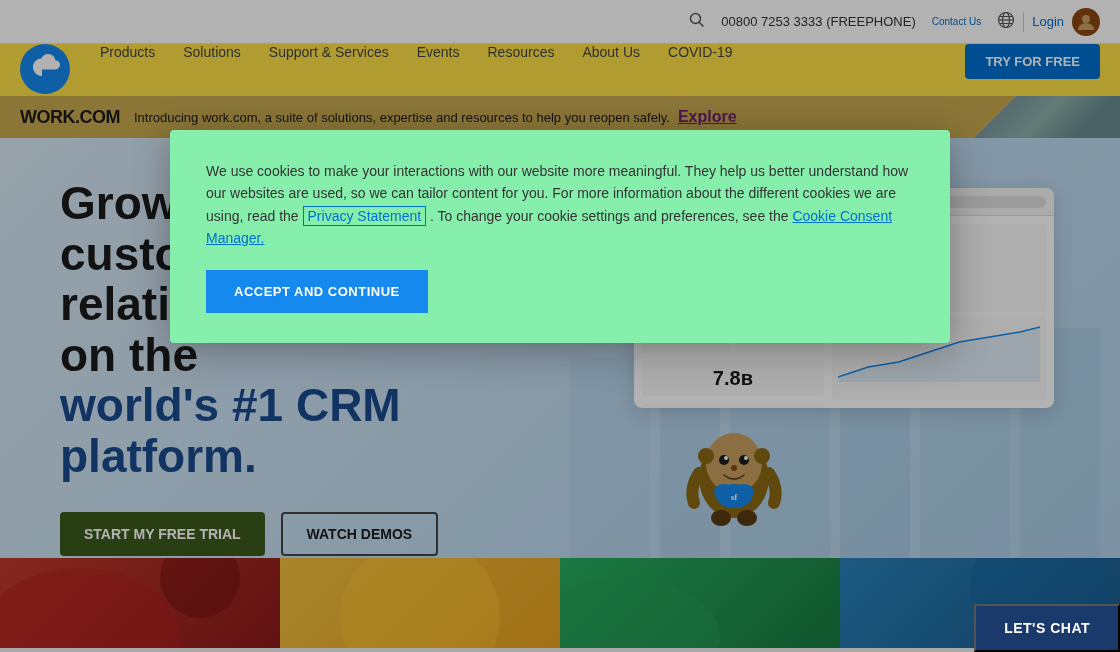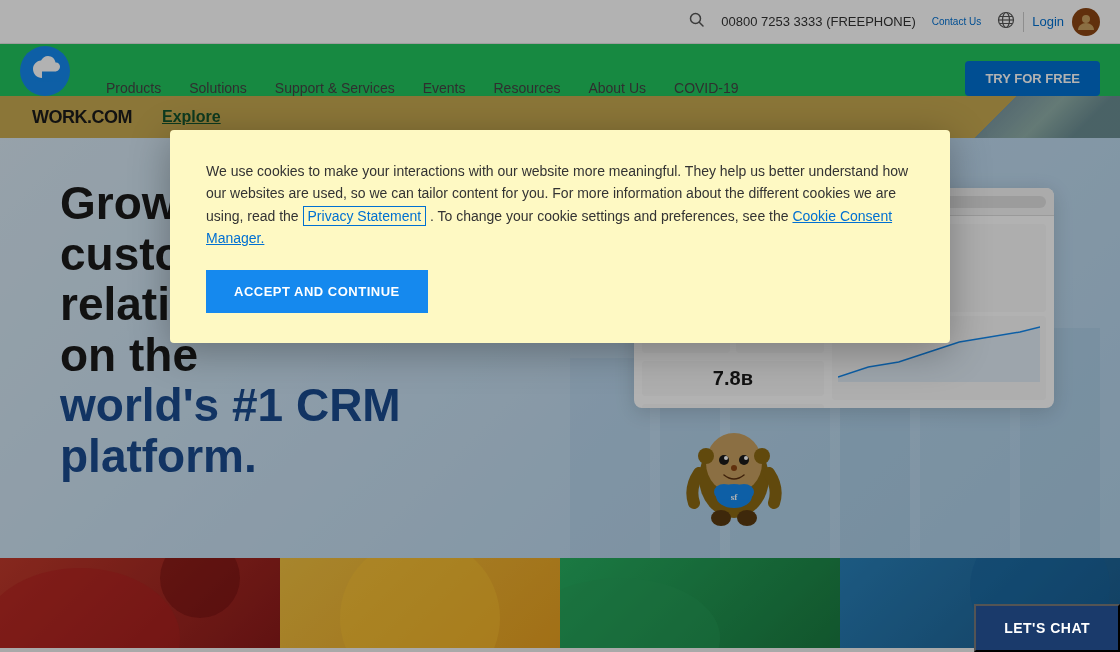--- a/index.html
+++ b/index.html
@@ -58,29 +58,28 @@
       background: #8b4513;
       display: flex;
       align-items: center;
       justify-content: center;
       overflow: hidden;
       cursor: pointer;
     }
 
     
     .main-nav {
-      background: #22c55e;
+      background: #fde047;
       height: 52px;
       display: flex;
-      align-items: flex-end;
+      align-items: flex-start;
       padding: 0 20px;
       position: relative;
       z-index: 10;
       box-shadow: 0 2px 4px rgba(0,0,0,0.1);
-      gap: 6px;
     }
     .salesforce-logo {
       display: flex;
       align-items: center;
       margin-right: 30px;
       cursor: pointer;
     }
     .sf-logo-circle {
       width: 50px;
       height: 50px;
@@ -121,42 +120,42 @@
       border-radius: 4px;
       white-space: nowrap;
     }
 
     
     .work-banner {
       background: #c8a951;
       height: 42px;
       display: flex;
       align-items: center;
-      padding: 0 32px;
+      padding: 0 20px;
       position: relative;
       z-index: 10;
       overflow: hidden;
     }
     .work-banner-logo {
       font-size: 18px;
       font-weight: 900;
       color: #1a1a1a;
       margin-right: 14px;
       letter-spacing: -0.5px;
     }
     .work-banner-text {
       font-size: 13px;
       color: #1a1a1a;
     }
     .work-banner-link {
-      color: #14532d;
+      color: #701a75;
       font-weight: bold;
       text-decoration: underline;
       cursor: pointer;
-      margin-left: 16px;
+      margin-left: 8px;
     }
     .work-banner-decoration {
       position: absolute;
       right: 0;
       top: 0;
       width: 200px;
       height: 42px;
       background: linear-gradient(135deg, transparent 40%, #4a90d9 40%, #6bb3e3 60%, #2d7bbf 80%);
       opacity: 0.6;
     }
@@ -321,21 +320,21 @@
       position: absolute;
       top: 0; left: 0; right: 0; bottom: 0;
       background: rgba(0,0,0,0.3);
       z-index: 100;
       display: flex;
       align-items: flex-start;
       justify-content: center;
       padding-top: 130px;
     }
     .cookie-modal {
-      background: #fef9c3;
+      background: #86efac;
       width: 780px;
       padding: 30px 36px;
       border-radius: 4px;
       box-shadow: 0 8px 40px rgba(0,0,0,0.3);
       position: relative;
     }
     .cookie-text {
       font-size: 14px;
       color: #333;
       line-height: 1.6;
@@ -438,20 +437,21 @@
     <span class="nav-item">Events</span>
     <span class="nav-item">Resources</span>
     <span class="nav-item">About Us</span>
     <span class="nav-item">COVID-19</span>
   </nav>
   <button class="try-free-btn">TRY FOR FREE</button>
 </div>
 
 <div class="work-banner">
   <span class="work-banner-logo">WORK.COM</span>
+  <span class="work-banner-text">Introducing work.com, a suite of solutions, expertise and resources to help you reopen safely.</span>
   <a class="work-banner-link">Explore</a>
   <div class="work-banner-decoration"></div>
 </div>
 
 <div class="hero">
   <div class="hero-overlay"></div>
 
   <div class="hero-bg-buildings">
     <svg width="600" height="300" viewBox="0 0 600 300" fill="none">
       <rect x="50" y="100" width="80" height="200" fill="rgba(150,190,220,0.5)"></rect>
@@ -461,20 +461,24 @@
       <rect x="400" y="90" width="90" height="210" fill="rgba(145,190,220,0.5)"></rect>
       <rect x="500" y="70" width="80" height="230" fill="rgba(135,180,212,0.5)"></rect>
     </svg>
   </div>
 
   <div class="hero-content">
     <h1 class="hero-title">
       <span>Grow your<br>customer<br>relationships<br>on the<br></span>
       <span class="hero-title-highlight">world's #1 CRM<br>platform.</span>
     </h1>
+    <div class="hero-buttons">
+      <button class="btn-primary">START MY FREE TRIAL</button>
+      <button class="btn-secondary">WATCH DEMOS</button>
+    </div>
   </div>
 
   <div class="hero-illustration">
     <div class="dashboard-mockup">
       <div class="dashboard-header">
         <div class="dash-dot dash-dot-r"></div>
         <div class="dash-dot dash-dot-y"></div>
         <div class="dash-dot dash-dot-g"></div>
         <div style="flex:1;height:12px;background:#e0e0e0;border-radius:6px;margin-left:8px;"></div>
       </div>

